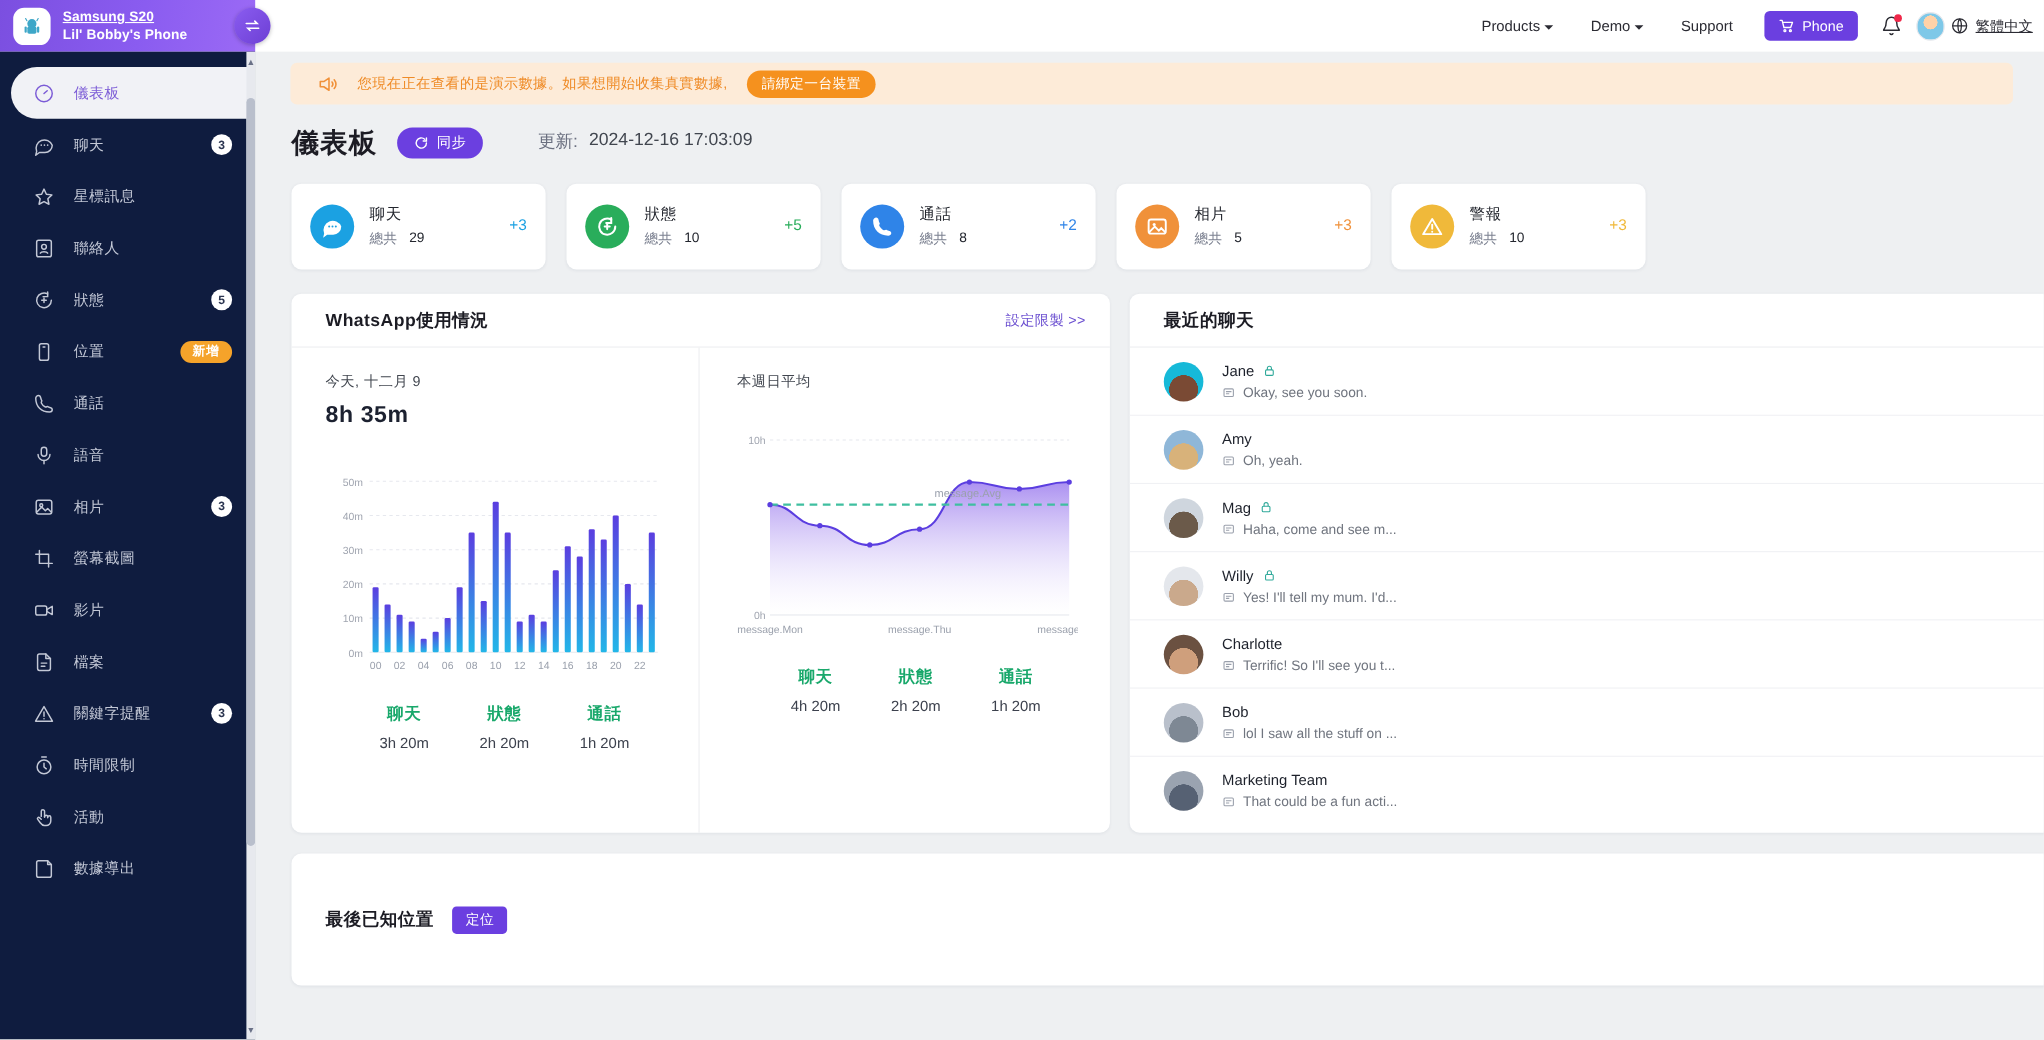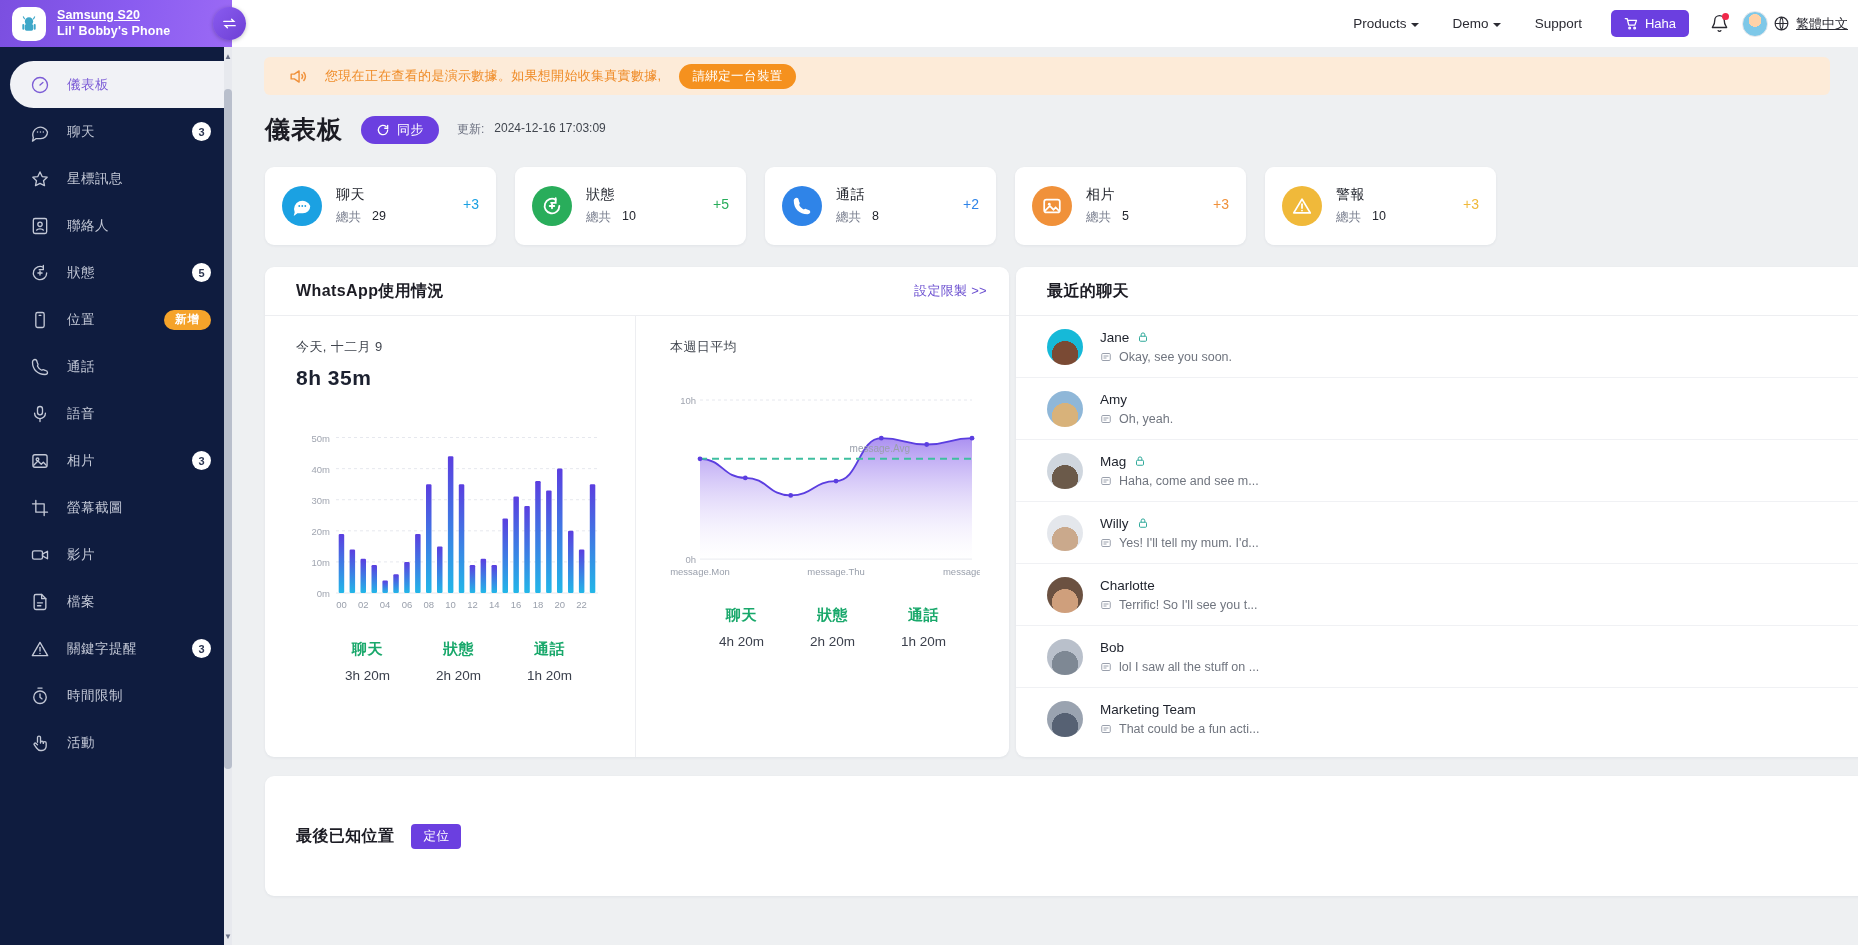--- a/index.html
+++ b/index.html
@@ -107,41 +107,41 @@
     letter-spacing: .4px;
   }
 
   .page-head { display: flex; align-items: center; padding: 18px 0 0 33px; gap: 18px; }
   .page-title { font-size: 25px; font-weight: 700; color: #1c1c24; letter-spacing: 1px; }
   .sync-btn {
     background: #6b3fe0; color: #fff; border: none; border-radius: 15px;
     height: 28px; padding: 12px 15px; font-size: 13px; cursor: pointer;
     display: flex; align-items: center; gap: 7px; letter-spacing: .5px;
   }
-  .updated { font-size: 12px; color: #6b7080; display: flex; gap: 10px; }
+  .updated { font-size: 16px; color: #6b7080; display: flex; gap: 10px; margin-left: 32px; }
   .updated .val { color: #41464f; }
 
   
   .stats { display: flex; gap: 19px; padding: 21px 0 0 33px; }
   .stat-card {
     width: 231px; flex: 0 0 231px; height: 78px; background: #fff; border-radius: 9px;
     display: flex; align-items: center; padding: 0 17px; position: relative;
     box-shadow: 0 1px 3px rgba(20,30,60,.06);
   }
   .stat-ic { width: 40px; height: 40px; border-radius: 50%; flex: 0 0 40px;
              display: flex; align-items: center; justify-content: center; }
   .stat-txt { margin-left: 14px; }
   .stat-name { font-size: 14px; color: #23262e; letter-spacing: .6px; }
   .stat-sub { font-size: 12.5px; color: #7b8090; margin-top: 5px;
               display: flex; gap: 11px; }
   .stat-sub .num { color: #23262e; }
   .stat-delta { position: absolute; right: 17px; top: 29px; font-size: 14px; }
 
   
-  .main-grid { display: flex; gap: 7px; padding: 22px 0 0 33px; }
+  .main-grid { display: flex; gap: 18px; padding: 22px 0 0 33px; }
   .card { background: #fff; border-radius: 9px; box-shadow: 0 1px 3px rgba(20,30,60,.06); }
   .usage-card { width: 744px; flex: 0 0 744px; height: 490px; display: flex; flex-direction: column; }
   .card-head {
     height: 49px; display: flex; align-items: center; justify-content: space-between;
     padding: 0 22px 0 31px; border-bottom: 1px solid #edeef1;
   }
   .card-title { font-size: 16px; font-weight: 700; color: #1c1c24; letter-spacing: .4px; }
   .card-link { font-size: 13px; color: #6b4fd0; cursor: pointer; letter-spacing: .3px; }
 
   .usage-body { flex: 1; display: flex; }
@@ -220,21 +220,21 @@
     </div>
     <div class="nav-link">
       <span>Support</span>
     </div>
     <button class="store-btn">
       <svg width="15" height="15" viewBox="0 0 24 24" fill="none" stroke="#fff" stroke-width="2" stroke-linecap="round" stroke-linejoin="round">
         <path d="M2 4h3l2.6 10.4h9.8L20 7H6"></path>
           <circle cx="9" cy="19" r="1.4"></circle>
           <circle cx="17" cy="19" r="1.4"></circle>
       </svg>
-      <span>Haha</span>
+      <span>Phone</span>
     </button>
     <div class="icon-btn">
       <svg width="19" height="19" viewBox="0 0 24 24" fill="none" stroke="#2b2b33" stroke-width="1.7" stroke-linecap="round" stroke-linejoin="round">
         <path d="M18 8a6 6 0 10-12 0c0 7-3 7-3 9h18c0-2-3-2-3-9"></path>
           <path d="M10.3 21a2 2 0 003.4 0"></path>
       </svg>
       <i class="bell-dot"></i>
     </div>
     <div class="icon-btn">
       <div class="avatar-top"></div>
@@ -392,20 +392,29 @@
     </div>
       <div class="side-item ">
       <span class="ico">
           <svg width="20" height="20" viewBox="0 0 24 24">
             <path d="M9 11V5.5a1.8 1.8 0 013.6 0V12" stroke="currentColor" fill="none" stroke-width="1.6" stroke-linecap="round" stroke-linejoin="round"></path>
             <path d="M12.6 11.5a1.7 1.7 0 013.4 0v1" stroke="currentColor" fill="none" stroke-width="1.6" stroke-linecap="round" stroke-linejoin="round"></path>
             <path d="M16 12a1.7 1.7 0 013.4 0V16a5 5 0 01-5 5h-2c-2 0-3-1-4.5-3L5 14c-.7-1 .8-2.6 2-1.6l2 1.8" stroke="currentColor" fill="none" stroke-width="1.6" stroke-linecap="round" stroke-linejoin="round"></path>
           </svg>
         </span>
       <span class="lbl">活動</span>
+    </div>
+      <div class="side-item ">
+      <span class="ico">
+          <svg width="20" height="20" viewBox="0 0 24 24">
+            <path d="M16 3H6a2 2 0 00-2 2v14a2 2 0 002 2h12a2 2 0 002-2V7z" stroke="currentColor" fill="none" stroke-width="1.6" stroke-linecap="round" stroke-linejoin="round"></path>
+            <path d="M16 3v4h4" stroke="currentColor" fill="none" stroke-width="1.6" stroke-linecap="round" stroke-linejoin="round"></path>
+          </svg>
+        </span>
+      <span class="lbl">數據導出</span>
     </div>
       <div class="side-scroll">
     <div class="arw" style="top:2px">▲</div>
     <div class="thumb"></div>
     <div class="arw" style="bottom:2px">▼</div>
   </div>
     </nav>
 
   <main class="content">
 

